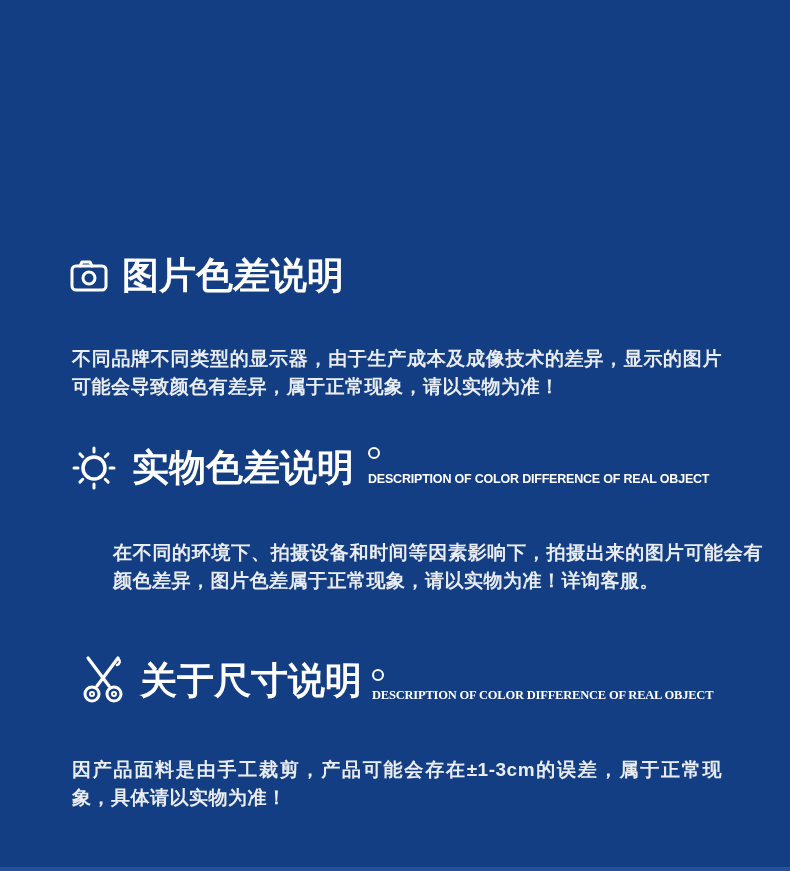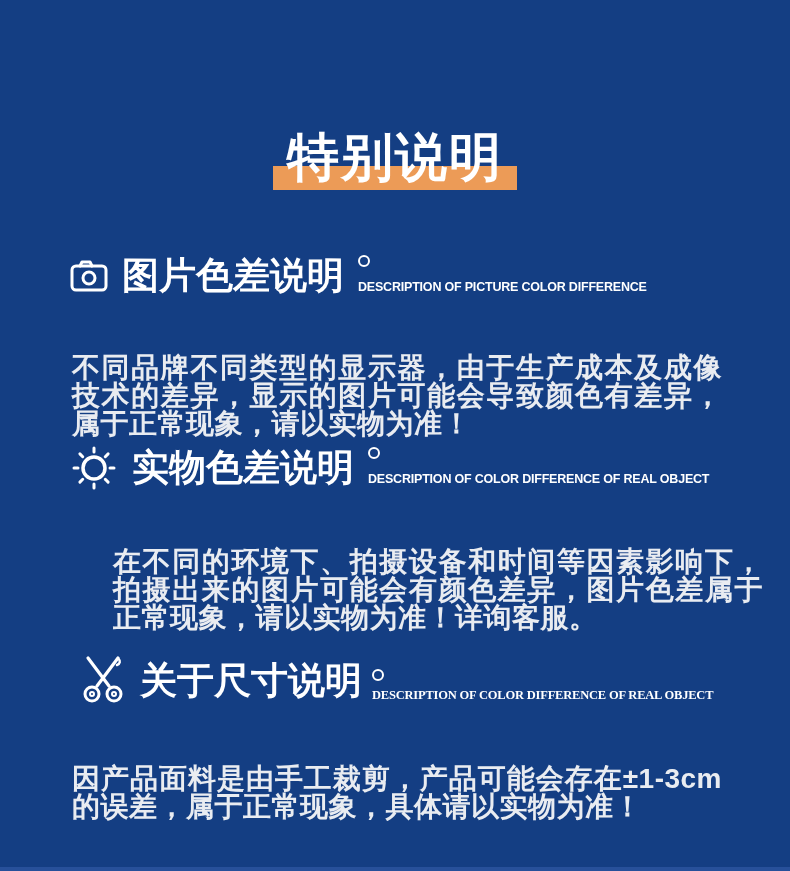--- a/index.html
+++ b/index.html
@@ -54,57 +54,49 @@
     width:8px;height:8px;border:2.5px solid #FFFFFF;border-radius:50%;
   }
   .h-en{
     color:#FFFFFF;font-size:12.5px;font-weight:bold;
     letter-spacing:-0.2px;white-space:nowrap;
   }
   
   .body-text{
     position:absolute;left:72px;width:650px;
     color:#E9ECF1;
-    font-size:28px;font-weight:600;
+    font-size:19px;font-weight:600;
     line-height:28px;
     letter-spacing:0.5px;
     word-break:break-all;overflow-wrap:break-word;
     text-align:justify;
   }
   .h1{top:252px;text-align:center;}
   .p1{top:326px;}
   .h2{top:444px;}
   .p2{top:520px;margin-left:41px;}
   .h3{top:655px;font-family:Liberation Serif, serif;}
   .p3{top:737px;}
   svg{display:block;}
 </style>
 </head>
 <body>
 
 <div class="page">
 
-  <div class="title-wrap">
-    <div class="title-bar"></div>
-    <div class="title-text">特别说明</div>
-  </div>
 
   <div class="heading h1">
     <span class="h-icon">
       <svg width="38" height="34" viewBox="0 0 38 34" fill="none" stroke="#FFFFFF" stroke-width="3" stroke-linejoin="round" stroke-linecap="round">
         <path d="M10 7 L12 3 L20 3 L22 7"></path>
         <rect x="2" y="7" width="34" height="24" rx="4"></rect>
         <circle cx="19" cy="19" r="6"></circle>
       </svg>
     </span>
     <span class="h-zh">图片色差说明</span>
-    <span class="h-en-wrap">
-      <span class="h-dot"></span>
-      <span class="h-en">DESCRIPTION OF PICTURE COLOR DIFFERENCE</span>
-    </span>
   </div>
   <p class="body-text p1">不同品牌不同类型的显示器，由于生产成本及成像技术的差异，显示的图片可能会导致颜色有差异，属于正常现象，请以实物为准！</p>
 
   <div class="heading h2">
     <span class="h-icon">
       <svg width="48" height="48" viewBox="0 0 48 48" fill="none" stroke="#FFFFFF" stroke-linecap="round">
         <circle cx="24" cy="24" r="11" stroke-width="3.5"></circle>
         <g stroke-width="3">
           <line x1="24" y1="4" x2="24" y2="8"></line>
           <line x1="24" y1="40" x2="24" y2="44"></line>

